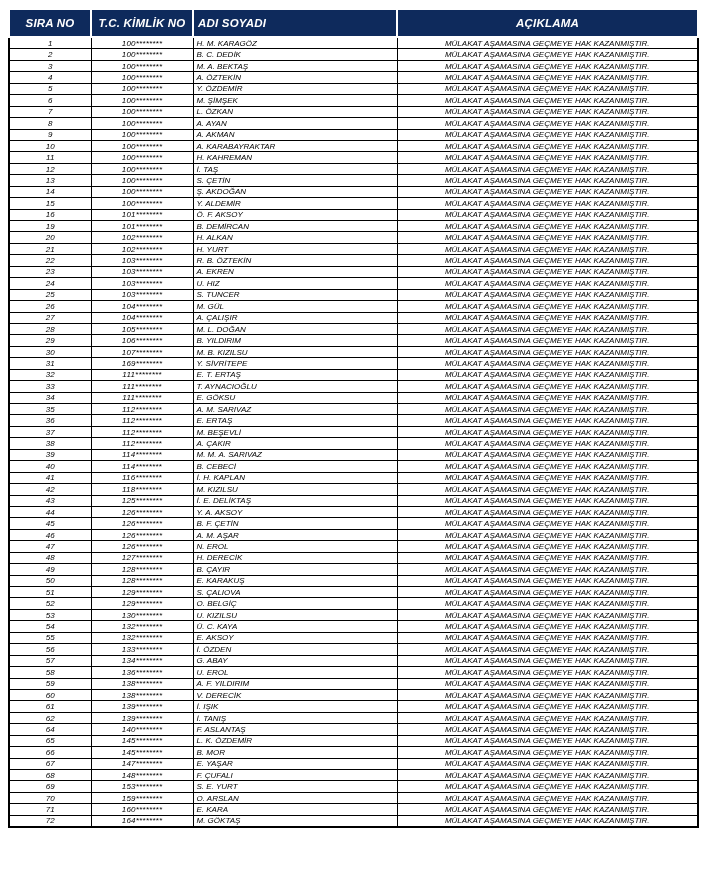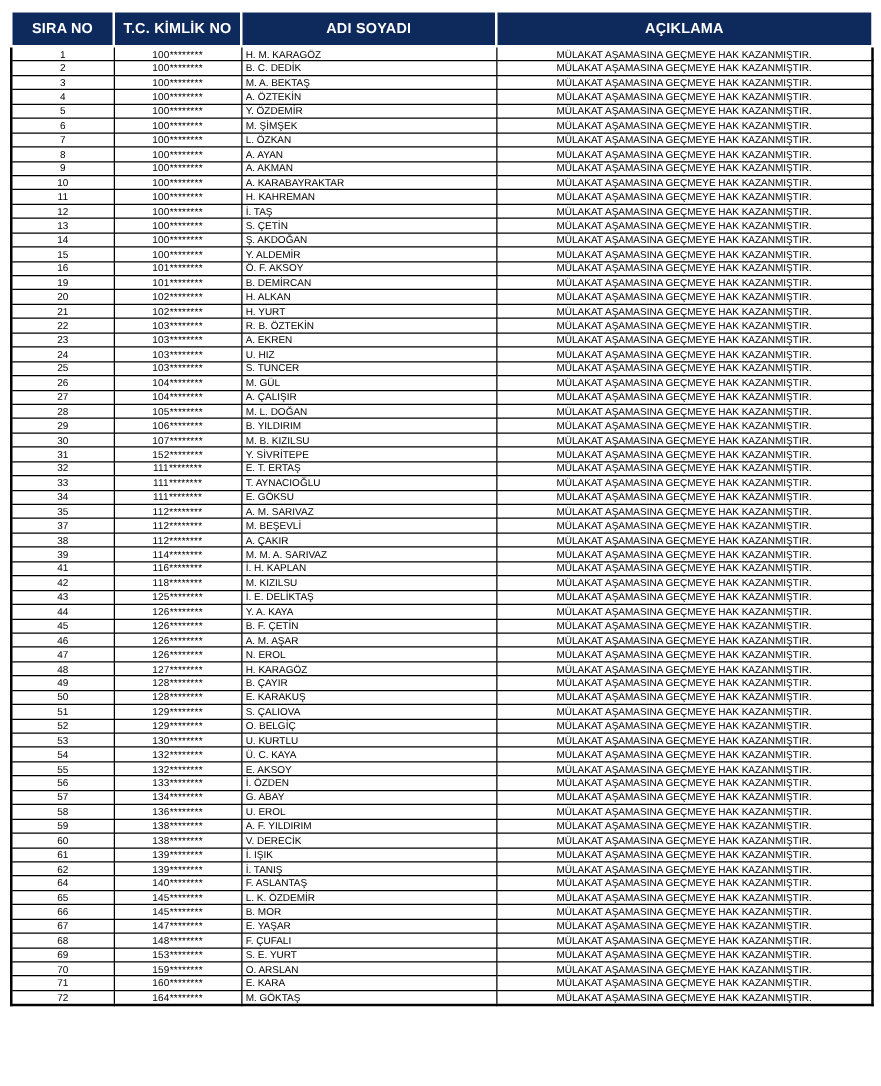--- a/index.html
+++ b/index.html
@@ -9,20 +9,21 @@
     width: 705px;
     height: 869px;
     font-family: "Liberation Sans", sans-serif;
     -webkit-font-smoothing: antialiased;
   }
   .page {
     box-sizing: border-box;
     width: 705px;
     height: 869px;
     padding: 8px;
+    font-style: italic;
   }
   table.results {
     border-collapse: collapse;
     table-layout: fixed;
     width: 689px;
     border: 2px solid #000000;
   }
   col.c-no   { width: 82px;  }
   col.c-id   { width: 102px; }
   col.c-name { width: 204px; }
@@ -33,21 +34,21 @@
     color: #ffffff;
     font-size: 11.5px;
     font-weight: bold;
     height: 26px;
     border: 2px solid #ffffff;
     padding: 0 4px;
     letter-spacing: 0.2px;
     vertical-align: middle;
   }
   th.h-center { text-align: center; }
-  th.h-left   { text-align: center; }
+  th.h-left   { text-align: left; }
 
   table.results td {
     border: 1px solid #000000;
     font-size: 8px;
     line-height: 9px;
     height: 10.45px;
     padding: 0 3px;
     color: #000000;
     overflow: hidden;
     white-space: nowrap;
@@ -241,21 +242,21 @@
     <td class="c-note">MÜLAKAT AŞAMASINA GEÇMEYE HAK KAZANMIŞTIR.</td>
   </tr>
         <tr>
     <td class="c-no">30</td>
     <td class="c-id">107********</td>
     <td class="c-name">M. B. KIZILSU</td>
     <td class="c-note">MÜLAKAT AŞAMASINA GEÇMEYE HAK KAZANMIŞTIR.</td>
   </tr>
         <tr>
     <td class="c-no">31</td>
-    <td class="c-id">152********</td>
+    <td class="c-id">169********</td>
     <td class="c-name">Y. SİVRİTEPE</td>
     <td class="c-note">MÜLAKAT AŞAMASINA GEÇMEYE HAK KAZANMIŞTIR.</td>
   </tr>
         <tr>
     <td class="c-no">32</td>
     <td class="c-id">111********</td>
     <td class="c-name">E. T. ERTAŞ</td>
     <td class="c-note">MÜLAKAT AŞAMASINA GEÇMEYE HAK KAZANMIŞTIR.</td>
   </tr>
         <tr>
@@ -270,59 +271,71 @@
     <td class="c-name">E. GÖKSU</td>
     <td class="c-note">MÜLAKAT AŞAMASINA GEÇMEYE HAK KAZANMIŞTIR.</td>
   </tr>
         <tr>
     <td class="c-no">35</td>
     <td class="c-id">112********</td>
     <td class="c-name">A. M. SARIVAZ</td>
     <td class="c-note">MÜLAKAT AŞAMASINA GEÇMEYE HAK KAZANMIŞTIR.</td>
   </tr>
         <tr>
+    <td class="c-no">36</td>
+    <td class="c-id">112********</td>
+    <td class="c-name">E. ERTAŞ</td>
+    <td class="c-note">MÜLAKAT AŞAMASINA GEÇMEYE HAK KAZANMIŞTIR.</td>
+  </tr>
+        <tr>
     <td class="c-no">37</td>
     <td class="c-id">112********</td>
     <td class="c-name">M. BEŞEVLİ</td>
     <td class="c-note">MÜLAKAT AŞAMASINA GEÇMEYE HAK KAZANMIŞTIR.</td>
   </tr>
         <tr>
     <td class="c-no">38</td>
     <td class="c-id">112********</td>
     <td class="c-name">A. ÇAKIR</td>
     <td class="c-note">MÜLAKAT AŞAMASINA GEÇMEYE HAK KAZANMIŞTIR.</td>
   </tr>
         <tr>
     <td class="c-no">39</td>
     <td class="c-id">114********</td>
     <td class="c-name">M. M. A. SARIVAZ</td>
     <td class="c-note">MÜLAKAT AŞAMASINA GEÇMEYE HAK KAZANMIŞTIR.</td>
   </tr>
         <tr>
+    <td class="c-no">40</td>
+    <td class="c-id">114********</td>
+    <td class="c-name">B. CEBECİ</td>
+    <td class="c-note">MÜLAKAT AŞAMASINA GEÇMEYE HAK KAZANMIŞTIR.</td>
+  </tr>
+        <tr>
     <td class="c-no">41</td>
     <td class="c-id">116********</td>
     <td class="c-name">İ. H. KAPLAN</td>
     <td class="c-note">MÜLAKAT AŞAMASINA GEÇMEYE HAK KAZANMIŞTIR.</td>
   </tr>
         <tr>
     <td class="c-no">42</td>
     <td class="c-id">118********</td>
     <td class="c-name">M. KIZILSU</td>
     <td class="c-note">MÜLAKAT AŞAMASINA GEÇMEYE HAK KAZANMIŞTIR.</td>
   </tr>
         <tr>
     <td class="c-no">43</td>
     <td class="c-id">125********</td>
     <td class="c-name">İ. E. DELİKTAŞ</td>
     <td class="c-note">MÜLAKAT AŞAMASINA GEÇMEYE HAK KAZANMIŞTIR.</td>
   </tr>
         <tr>
     <td class="c-no">44</td>
     <td class="c-id">126********</td>
-    <td class="c-name">Y. A. KAYA</td>
+    <td class="c-name">Y. A. AKSOY</td>
     <td class="c-note">MÜLAKAT AŞAMASINA GEÇMEYE HAK KAZANMIŞTIR.</td>
   </tr>
         <tr>
     <td class="c-no">45</td>
     <td class="c-id">126********</td>
     <td class="c-name">B. F. ÇETİN</td>
     <td class="c-note">MÜLAKAT AŞAMASINA GEÇMEYE HAK KAZANMIŞTIR.</td>
   </tr>
         <tr>
     <td class="c-no">46</td>
@@ -332,21 +345,21 @@
   </tr>
         <tr>
     <td class="c-no">47</td>
     <td class="c-id">126********</td>
     <td class="c-name">N. EROL</td>
     <td class="c-note">MÜLAKAT AŞAMASINA GEÇMEYE HAK KAZANMIŞTIR.</td>
   </tr>
         <tr>
     <td class="c-no">48</td>
     <td class="c-id">127********</td>
-    <td class="c-name">H. KARAGÖZ</td>
+    <td class="c-name">H. DERECİK</td>
     <td class="c-note">MÜLAKAT AŞAMASINA GEÇMEYE HAK KAZANMIŞTIR.</td>
   </tr>
         <tr>
     <td class="c-no">49</td>
     <td class="c-id">128********</td>
     <td class="c-name">B. ÇAYIR</td>
     <td class="c-note">MÜLAKAT AŞAMASINA GEÇMEYE HAK KAZANMIŞTIR.</td>
   </tr>
         <tr>
     <td class="c-no">50</td>
@@ -362,21 +375,21 @@
   </tr>
         <tr>
     <td class="c-no">52</td>
     <td class="c-id">129********</td>
     <td class="c-name">O. BELGİÇ</td>
     <td class="c-note">MÜLAKAT AŞAMASINA GEÇMEYE HAK KAZANMIŞTIR.</td>
   </tr>
         <tr>
     <td class="c-no">53</td>
     <td class="c-id">130********</td>
-    <td class="c-name">U. KURTLU</td>
+    <td class="c-name">U. KIZILSU</td>
     <td class="c-note">MÜLAKAT AŞAMASINA GEÇMEYE HAK KAZANMIŞTIR.</td>
   </tr>
         <tr>
     <td class="c-no">54</td>
     <td class="c-id">132********</td>
     <td class="c-name">Ü. C. KAYA</td>
     <td class="c-note">MÜLAKAT AŞAMASINA GEÇMEYE HAK KAZANMIŞTIR.</td>
   </tr>
         <tr>
     <td class="c-no">55</td>

